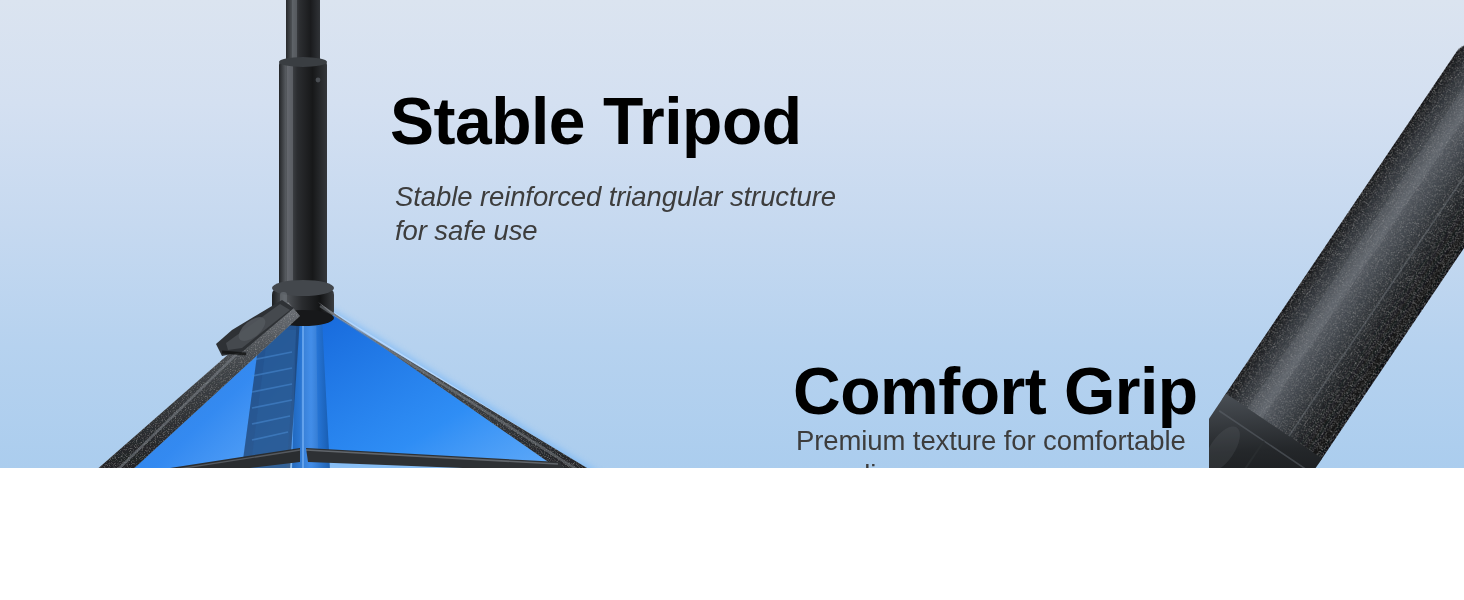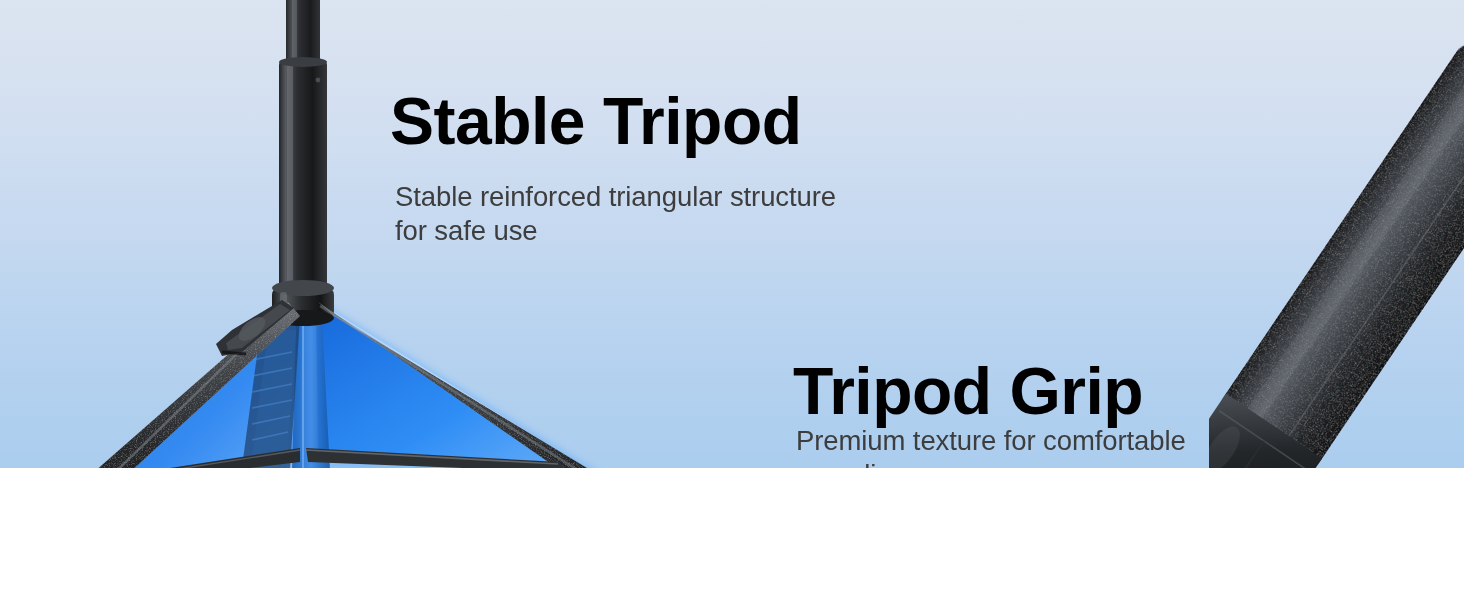--- a/index.html
+++ b/index.html
@@ -17,21 +17,21 @@
   .block{position:absolute;}
   .headline{
     font-size:66px;font-weight:bold;color:#000;letter-spacing:-0.5px;
     line-height:1;white-space:nowrap;
   }
   .subline{
     font-size:27.5px;font-weight:normal;color:#3d3d3d;
     line-height:34px;white-space:pre-line;letter-spacing:-0.1px;
   }
   #block-tripod{left:390px;top:88px;}
-  #block-tripod .subline{margin-top:26px;margin-left:5px;}
+  #block-tripod .subline{margin-top:26px;margin-left:5px;font-style:italic;}
   #block-grip{left:793px;top:358px;}
   #block-grip .subline{margin-left:3px;}
 
   
   .art{position:absolute;top:0;height:600px;pointer-events:none;}
   #art-tripod{left:0;width:760px;}
   #art-grip{right:0;width:300px;}
   .art svg{display:block;width:100%;height:100%;}
 </style>
 </head>
@@ -269,18 +269,18 @@
     </svg>
   </div>
 
   <div class="block" id="block-tripod">
     <div class="headline">Stable Tripod</div>
     <div class="subline">Stable reinforced triangular structure
 for safe use</div>
   </div>
 
   <div class="block" id="block-grip">
-    <div class="headline">Tripod Grip</div>
+    <div class="headline">Comfort Grip</div>
     <div class="subline">Premium texture for comfortable
 non-slip use</div>
   </div>
 
 </div>
 
 </body></html>

